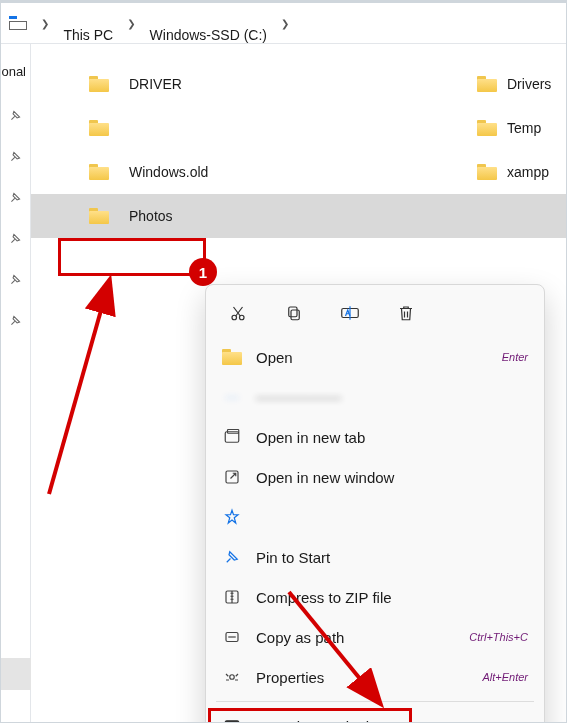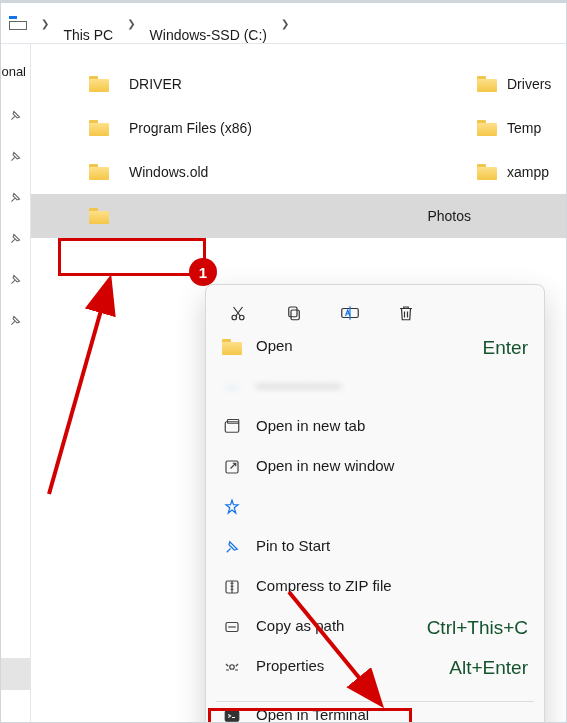--- a/index.html
+++ b/index.html
@@ -22,37 +22,37 @@
   
   .files{position:absolute;left:30px;top:0;right:0;padding:18px 0 0 0;}
   .row{display:flex;align-items:center;height:44px;}
   .col{display:flex;align-items:center;gap:10px;}
   .col1{width:440px;padding-left:58px;gap:20px;}
   .col2{padding-left:6px;}
   .folder-icon{width:20px;height:16px;position:relative;}
   .folder-icon::before{content:"";position:absolute;left:0;top:0;width:9px;height:4px;background:#f0c64e;border-radius:1px 1px 0 0;}
   .folder-icon::after{content:"";position:absolute;left:0;top:3px;width:20px;height:13px;background:linear-gradient(#ffe089,#f4c748);border-radius:1px;}
   .row.selected{background:#d9d9d9;}
-  .row.selected .col1{background:#d9d9d9;justify-content:space-between;}
+  .row.selected .col1{background:#d9d9d9;}
   
   .anno1{position:absolute;left:57px;top:194px;width:148px;height:38px;border:3px solid #d30000;pointer-events:none;}
   .badge{position:absolute;width:28px;height:28px;border-radius:50%;background:#d30000;color:#fff;display:flex;align-items:center;justify-content:center;font-weight:600;font-size:15px;pointer-events:none;}
   .badge1{left:188px;top:214px;}
   .badge2{left:408px;top:652px;}
   
   .arrow1{position:absolute;left:38px;top:220px;width:180px;height:240px;pointer-events:none;}
   
   .ctxmenu{position:absolute;left:204px;top:240px;width:340px;background:#f9f9f9;border:1px solid #d8d8d8;border-radius:8px;box-shadow:0 12px 30px rgba(0,0,0,.18);padding:8px 0 4px;z-index:5;}
   .ctx-top{display:flex;gap:28px;padding:6px 18px 10px;}
   .ctx-top .tbtn{width:28px;height:28px;display:flex;align-items:center;justify-content:center;border-radius:4px;}
-  .ctx-item{display:flex;align-items:flex-start;height:40px;padding:0 16px;gap:14px;position:relative;}
+  .ctx-item{display:flex;align-items:center;height:40px;padding:0 16px;gap:14px;position:relative;}
   .ctx-sep{height:1px;background:#ddd;margin:4px 10px;}
   .ctx-icon{width:20px;height:20px;display:flex;align-items:center;justify-content:center;color:#1473e6;}
   .ctx-label{flex:1;font-size:15px;}
-  .ctx-accel{color:#14532d;font-size:19px;}
+  .ctx-accel{color:#701a75;font-size:11px;font-style:italic;}
   .blur{filter:blur(3px);opacity:.6;}
   
   .anno2{position:absolute;left:207px;top:664px;width:204px;height:35px;border:3px solid #d30000;pointer-events:none;z-index:6;}
   
   .arrow2{position:absolute;left:268px;top:538px;width:160px;height:170px;pointer-events:none;z-index:7;}
   
   .stub{position:absolute;left:0;top:614px;width:30px;height:32px;background:#e4e4e4;}
   svg{overflow:visible;}
 </style>
 </head>
@@ -102,21 +102,20 @@
           <span>DRIVER</span>
         </div>
       <div class="col col2">
           <span class="folder-icon"></span>
           <span>Drivers</span>
         </div>
     </div>
     <div class="row">
       <div class="col col1">
           <span class="folder-icon"></span>
-          <span>Program Files (x86)</span>
         </div>
       <div class="col col2">
           <span class="folder-icon"></span>
           <span>Temp</span>
         </div>
     </div>
     <div class="row">
       <div class="col col1">
           <span class="folder-icon"></span>
           <span>Windows.old</span>

